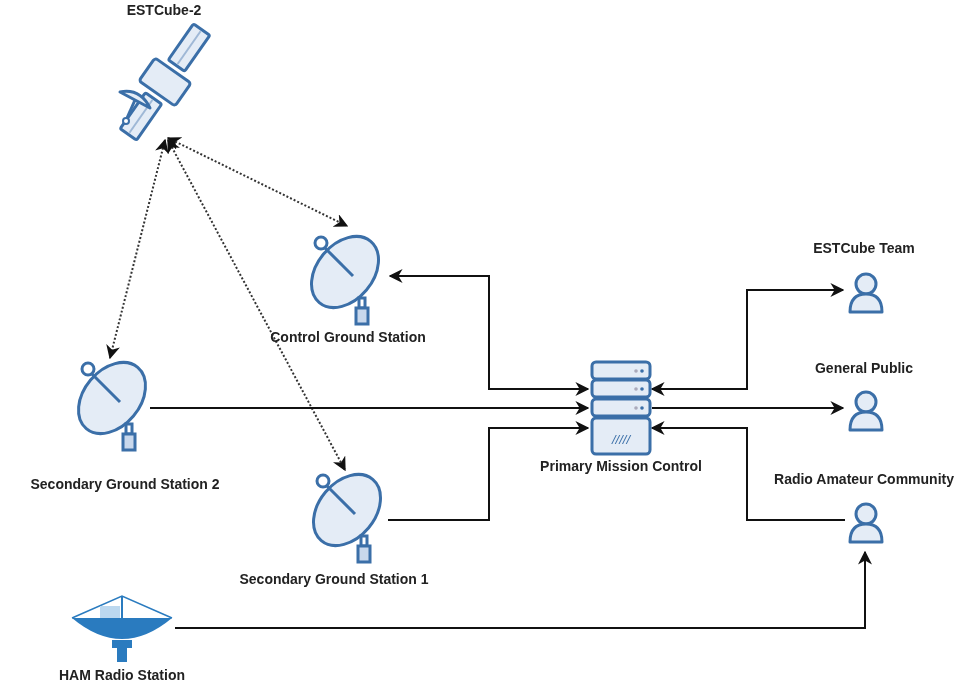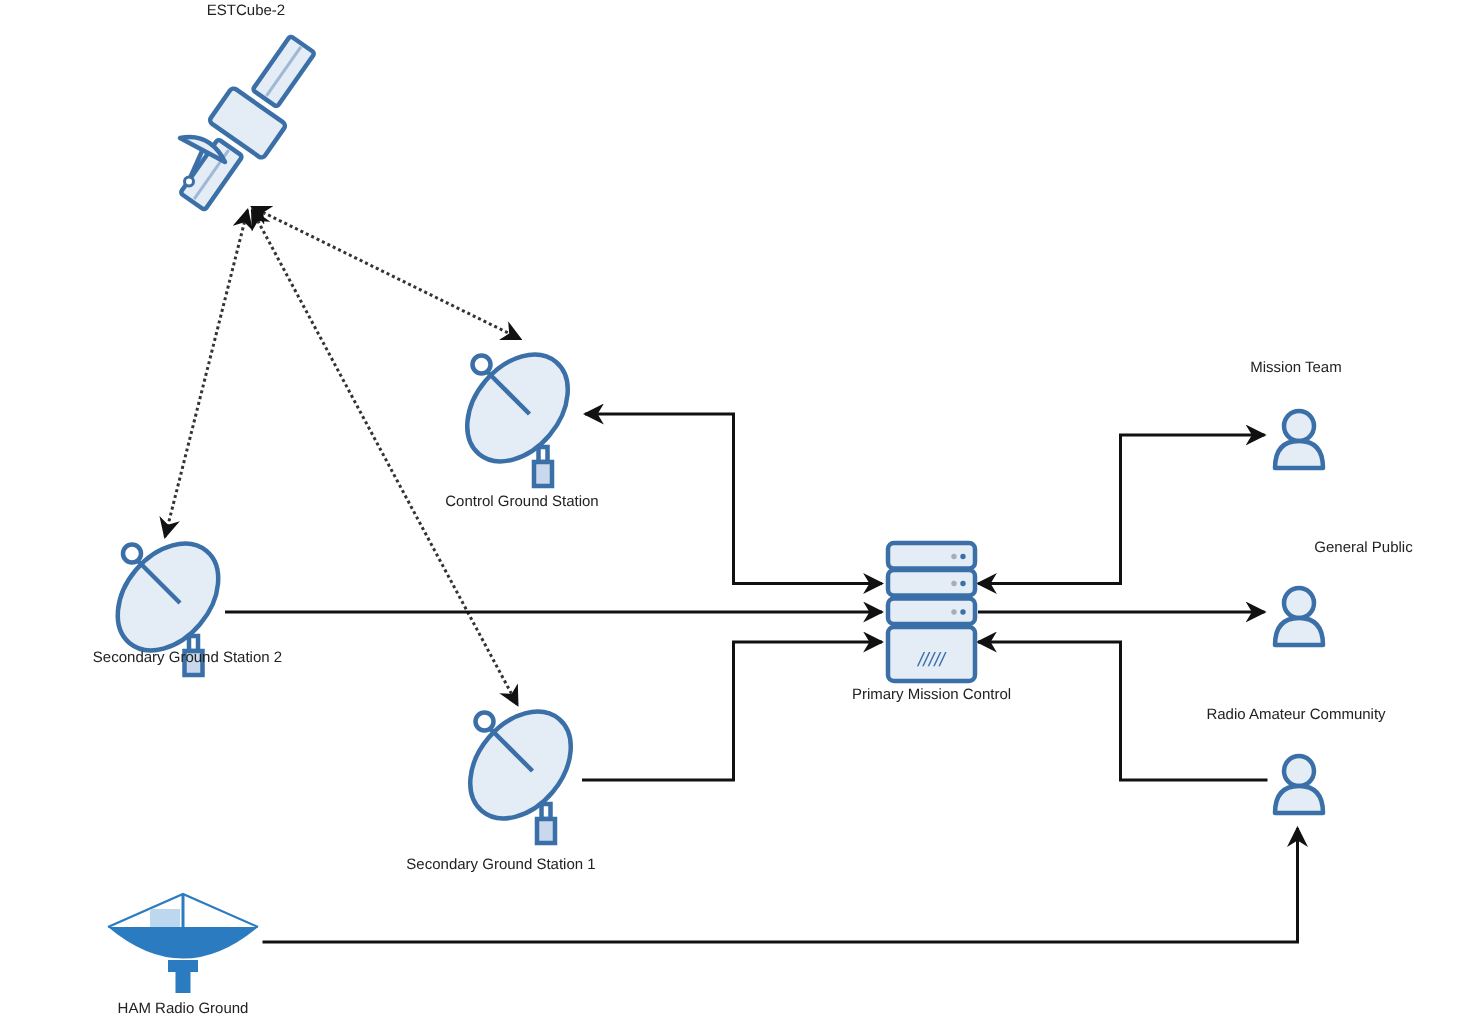--- a/index.html
+++ b/index.html
@@ -1,18 +1,18 @@
 <!DOCTYPE html>
 <html><head>
 <meta charset="utf-8">
 <style>
   html,body{margin:0;padding:0;background:#fff;}
   body{width:976px;height:688px;position:relative;overflow:hidden;font-family:"Liberation Sans",sans-serif;}
   svg.diagram{position:absolute;left:0;top:0;}
-  .lbl{position:absolute;font-weight:normal;font-size:10px;color:#222;white-space:nowrap;transform:translateX(-50%);}
+  .lbl{position:absolute;font-weight:bold;font-size:14px;color:#222;white-space:nowrap;transform:translateX(-50%);}
   .conn{fill:none;stroke:#111;stroke-width:2;}
   .dot{fill:none;stroke:#333;stroke-width:2;stroke-dasharray:2 2;}
   .ico{fill:#e4ecf6;stroke:#3b6fa8;stroke-width:3;stroke-linejoin:round;}
 </style>
 </head>
 <body>
 
 <svg class="diagram" width="976" height="688" viewBox="0 0 976 688">
   <defs>
     <marker id="ah" viewBox="0 0 10 10" refX="9" refY="5" markerWidth="7" markerHeight="7" orient="auto-start-reverse">
@@ -99,19 +99,19 @@
     <path class="ico" d="M-16,22 Q-16,4 0,4 Q16,4 16,22 Z" stroke-width="2"></path>
   </g>
   <g transform="translate(866,520)">
     <circle class="ico" cx="0" cy="-6" r="10" stroke-width="2"></circle>
     <path class="ico" d="M-16,22 Q-16,4 0,4 Q16,4 16,22 Z" stroke-width="2"></path>
   </g>
 </svg>
 
 <div class="lbl" style="left:164px;top:2px;">ESTCube-2</div>
 <div class="lbl" style="left:348px;top:329px;">Control Ground Station</div>
-<div class="lbl" style="left:125px;top:433px;">Secondary Ground Station 2</div>
+<div class="lbl" style="left:125px;top:476px;">Secondary Ground Station 2</div>
 <div class="lbl" style="left:334px;top:571px;">Secondary Ground Station 1</div>
-<div class="lbl" style="left:122px;top:667px;">HAM Radio Ground</div>
+<div class="lbl" style="left:122px;top:667px;">HAM Radio Station</div>
 <div class="lbl" style="left:621px;top:458px;">Primary Mission Control</div>
-<div class="lbl" style="left:864px;top:240px;">Mission Team</div>
-<div class="lbl" style="left:864px;top:360px;margin-left:45px;">General Public</div>
+<div class="lbl" style="left:864px;top:240px;">ESTCube Team</div>
+<div class="lbl" style="left:864px;top:360px;">General Public</div>
 <div class="lbl" style="left:864px;top:471px;">Radio Amateur Community</div>
 
 </body></html>

